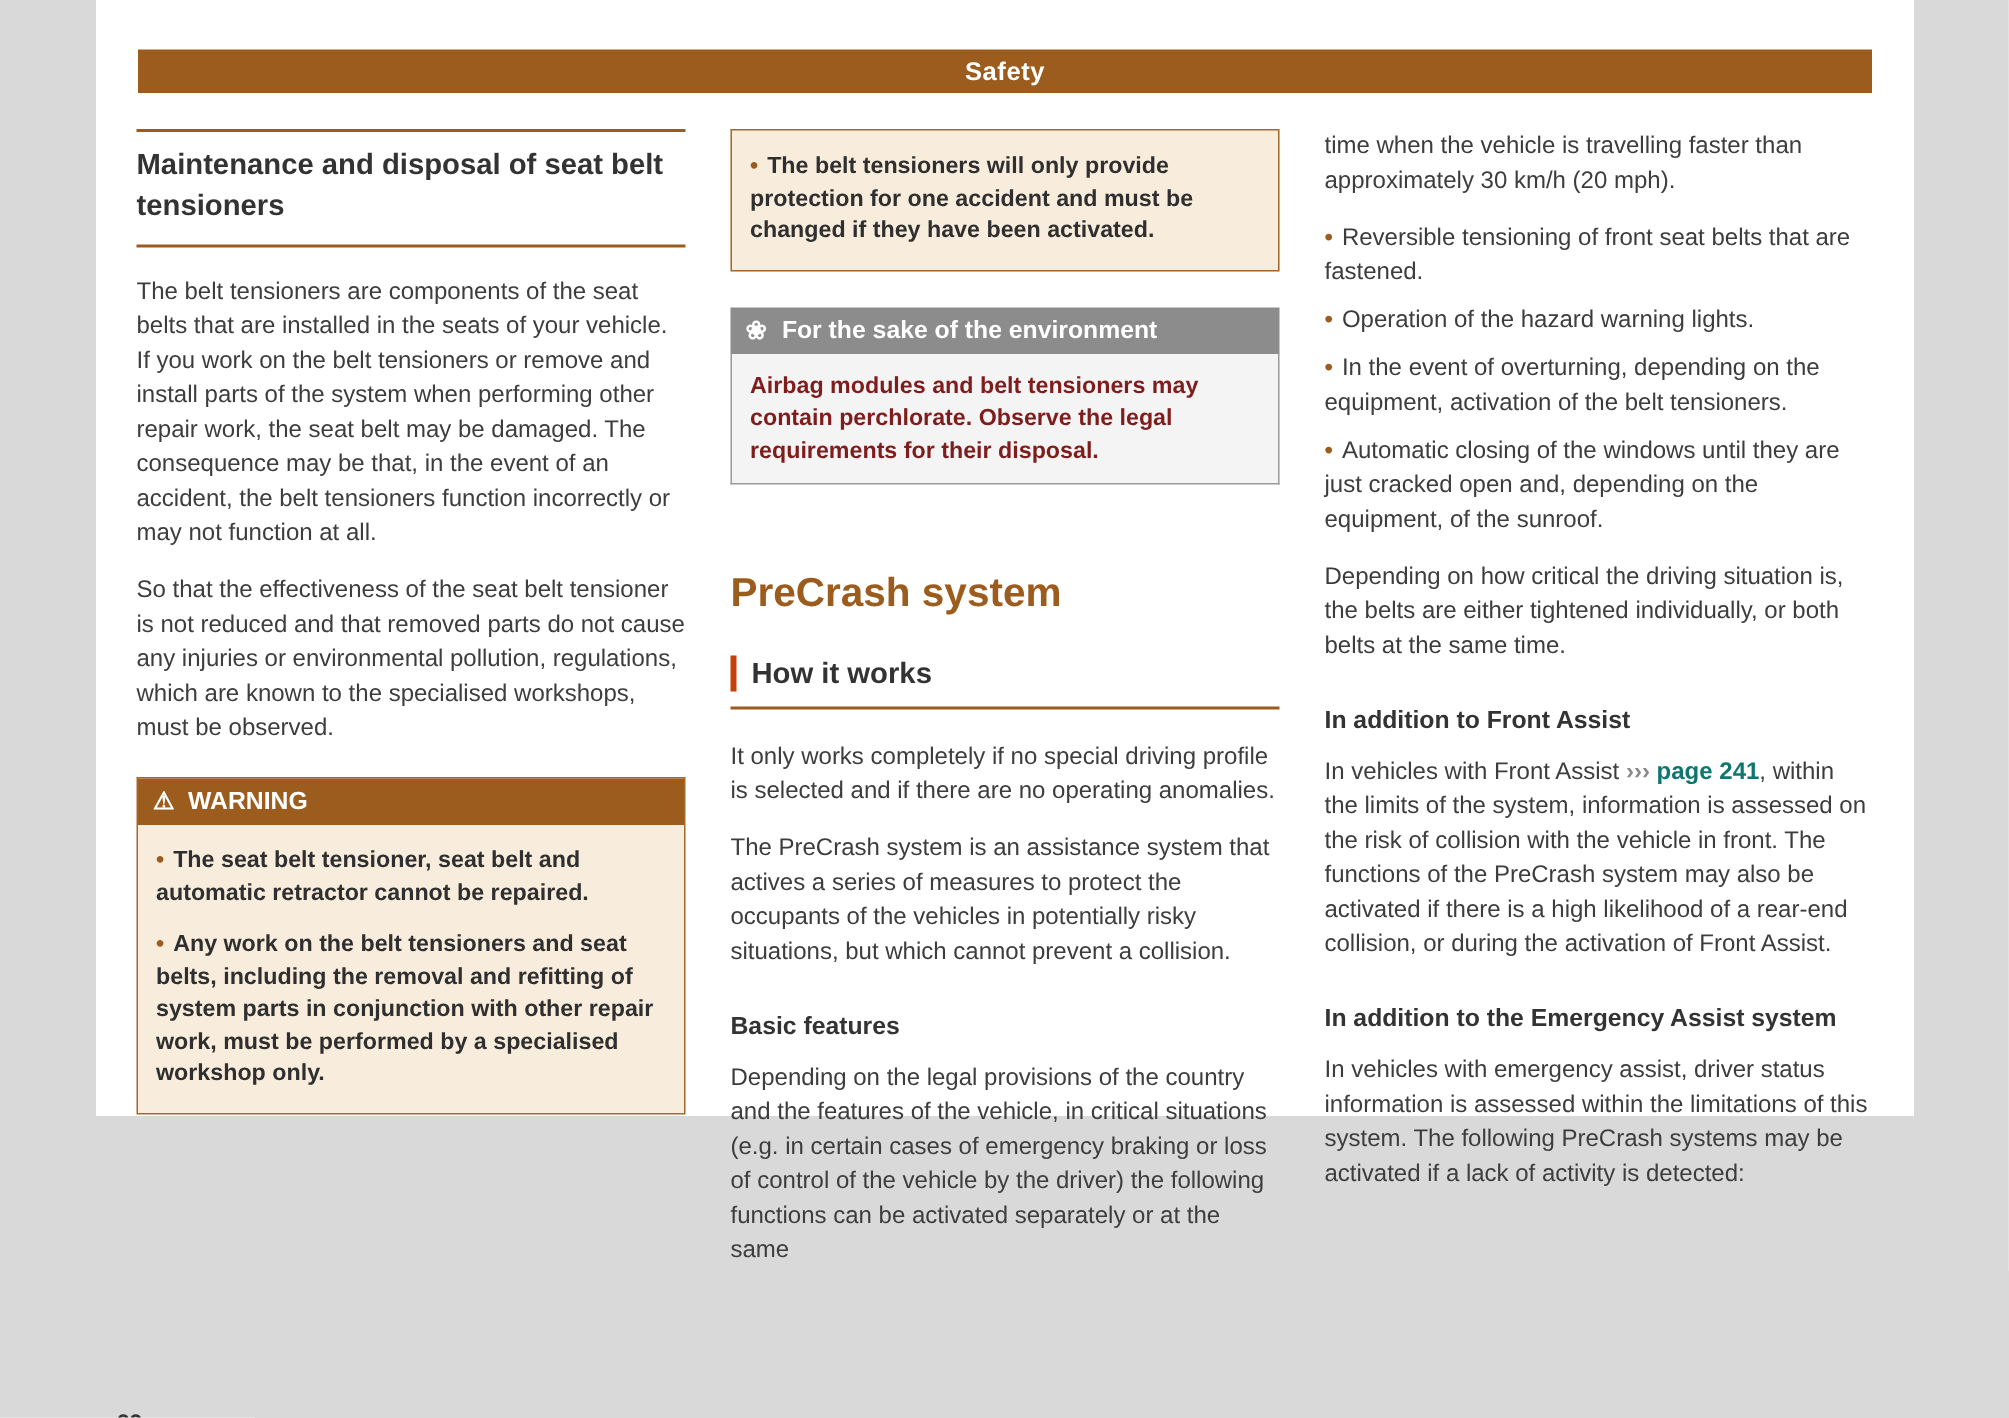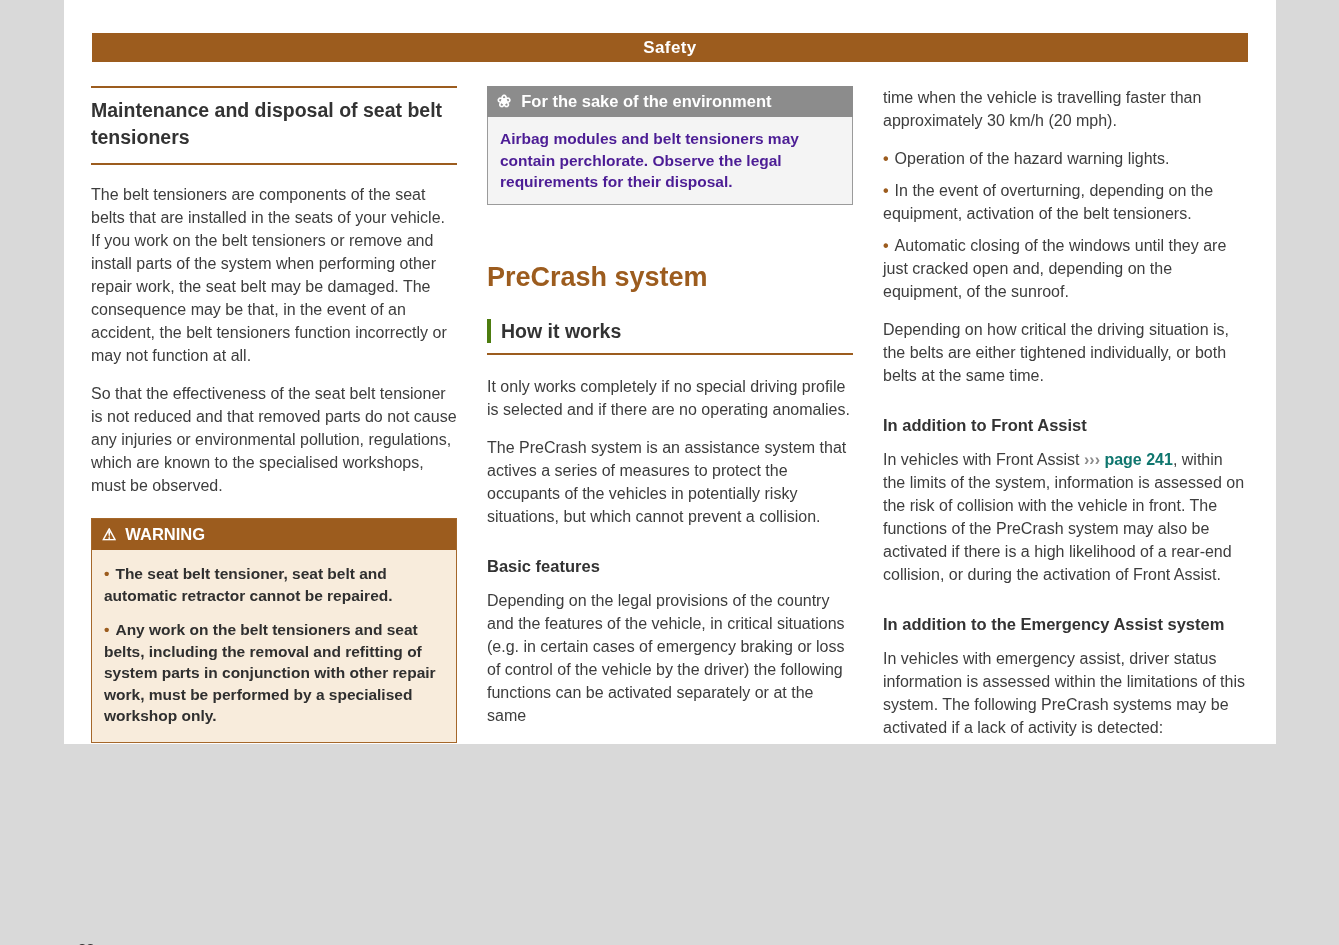--- a/index.html
+++ b/index.html
@@ -40,31 +40,31 @@
 
   
   .envbox { margin-bottom:0; }
   .env-head {
     background:#8c8c8c; color:#ffffff; font-weight:bold; font-size:16.5px;
     padding:4px 10px; display:flex; align-items:center; gap:10px;
   }
   .env-head .glyph { font-size:17px; line-height:1; }
   .env-body {
     border:1px solid #9b9b9b; border-top:none; background:#f4f4f4;
-    padding:11px 12px; font-weight:bold; color:#4c1d95; font-size:15.5px; line-height:21.5px;
+    padding:11px 12px; font-weight:bold; color:#7f1d1d; font-size:15.5px; line-height:21.5px;
   }
 
   .precrash-title {
     font-size:27px; line-height:30px; font-weight:bold; color:#9c5c1e;
     margin:57px 0 27px 0;
   }
 
   .sub-block { border-bottom:2px solid #9c5c1e; padding-bottom:10px; margin-bottom:20px; }
   .sub-block .sub-heading {
-    border-left:4px solid #4d7c0f; padding-left:10px;
+    border-left:4px solid #c2410c; padding-left:10px;
     font-size:19.5px; line-height:24px; font-weight:bold; color:#333333;
   }
 
   .minor-heading { font-weight:bold; color:#333333; font-size:16.5px; margin:27px 0 11px 0; }
 
   .bullet { display:block; }
   .dot { color:#9c5c1e; font-weight:bold; margin-right:6px; }
   .b-list .bullet { margin:0 0 9px 0; }
 
   .xref-arrows { color:#8a8a8a; font-weight:bold; }
@@ -96,20 +96,23 @@
             <span>WARNING</span>
           </div>
           <div class="warn-body">
             <p class="bullet"><span class="dot">•</span><span>The seat belt tensioner, seat belt and automatic retractor cannot be repaired.</span></p>
             <p class="bullet"><span class="dot">•</span><span>Any work on the belt tensioners and seat belts, including the removal and refitting of system parts in conjunction with other repair work, must be performed by a specialised workshop only.</span></p>
           </div>
         </div>
       </div>
 
       <div class="col">
+        <div class="notebox">
+          <p class="bullet"><span class="dot">•</span><span>The belt tensioners will only provide protection for one accident and must be changed if they have been activated.</span></p>
+        </div>
 
         <div class="envbox">
           <div class="env-head">
             <span class="glyph">❀</span>
             <span>For the sake of the environment</span>
           </div>
           <div class="env-body">Airbag modules and belt tensioners may contain perchlorate. Observe the legal requirements for their disposal.</div>
         </div>
 
         <div class="precrash-title">PreCrash system</div>
@@ -122,20 +125,21 @@
         <p>The PreCrash system is an assistance system that actives a series of measures to protect the occupants of the vehicles in potentially risky situations, but which cannot prevent a collision.</p>
 
         <div class="minor-heading">Basic features</div>
         <p>Depending on the legal provisions of the country and the features of the vehicle, in critical situations (e.g. in certain cases of emergency braking or loss of control of the vehicle by the driver) the following functions can be activated separately or at the same</p>
       </div>
 
       <div class="col">
         <p>time when the vehicle is travelling faster than approximately 30 km/h (20 mph).</p>
 
         <div class="b-list">
+          <p class="bullet"><span class="dot">•</span><span>Reversible tensioning of front seat belts that are fastened.</span></p>
           <p class="bullet"><span class="dot">•</span><span>Operation of the hazard warning lights.</span></p>
           <p class="bullet"><span class="dot">•</span><span>In the event of overturning, depending on the equipment, activation of the belt tensioners.</span></p>
           <p class="bullet"><span class="dot">•</span><span>Automatic closing of the windows until they are just cracked open and, depending on the equipment, of the sunroof.</span></p>
         </div>
 
         <p style="margin-top:15px;">Depending on how critical the driving situation is, the belts are either tightened individually, or both belts at the same time.</p>
 
         <div class="minor-heading">In addition to Front Assist</div>
         <p><span>In vehicles with Front Assist </span><span class="xref-arrows">›››</span><span class="xref"> page 241</span><span>, within the limits of the system, information is assessed on the risk of collision with the vehicle in front. The functions of the PreCrash system may also be activated if there is a high likelihood of a rear-end collision, or during the activation of Front Assist.</span></p>
 

